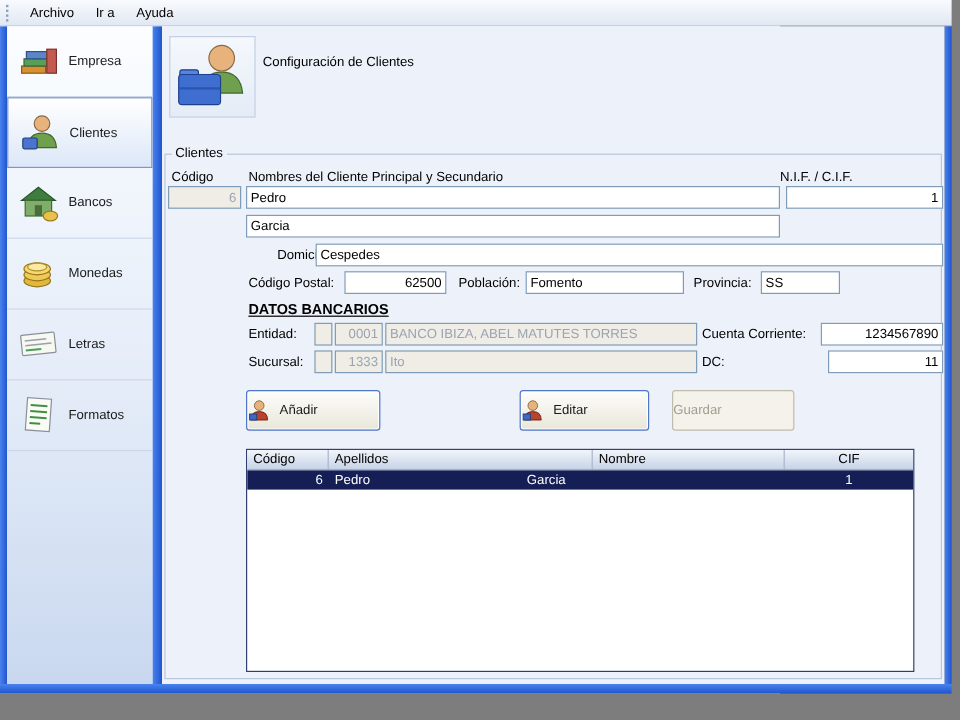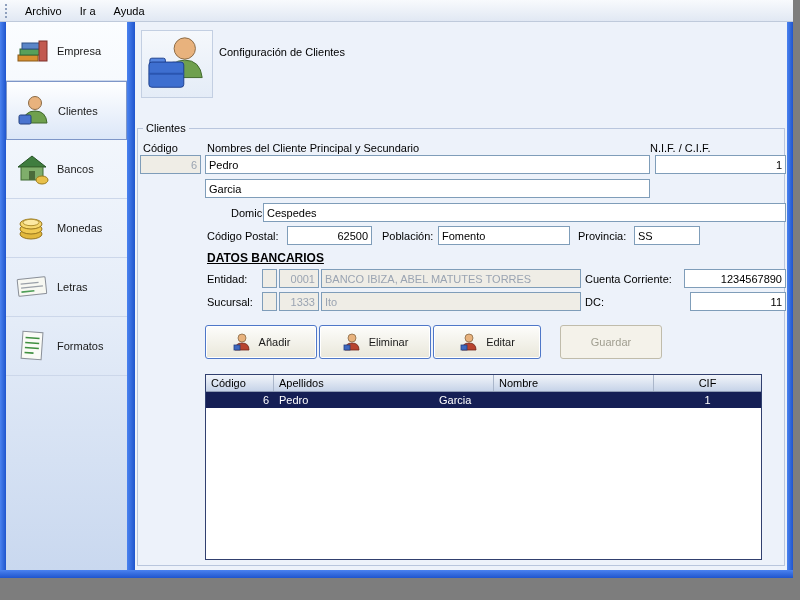--- a/index.html
+++ b/index.html
@@ -47,21 +47,21 @@
   .tfield { position:absolute; height:19px; border:1px solid #7f9db9; background:#fff;
     font-size:11px; padding:1px 3px; color:#000; }
   .tfield.dis { background:#efede6; color:#9aa4b2; }
   .ta-r { text-align:right; }
 
   .section-title { position:absolute; font-size:12px; font-weight:bold; color:#000;
     text-decoration:underline; }
 
   .btn { position:absolute; top:303px; height:34px; border:1px solid #4e77c8; border-radius:3px;
     background:linear-gradient(#fdfdfb,#e9e7da); box-shadow:inset 0 0 0 1px #ffffff;
-    display:flex; align-items:center; justify-content:center; gap:7px;
+    display:flex; align-items:center; gap:7px;
     font-size:11px; color:#1a1a1a; cursor:pointer; }
   .btn.dis { border:1px solid #c0bcab; background:#f4f2ea; color:#a09e90;
     box-shadow:none; cursor:default; }
   .btn-icon { width:20px; height:20px; }
 
   .grid { position:absolute; left:70px; top:352px; width:557px; height:186px;
     background:#fff; border:1px solid #31406f; overflow:hidden; }
   .grid-header { display:flex; height:17px;
     background:linear-gradient(#f2f5fa,#c6d3e8); border-bottom:1px solid #8f9cb5; }
   .gh { font-size:11px; line-height:16px; padding:0 5px; border-right:1px solid #aab6ca;
@@ -220,30 +220,20 @@
     <button class="btn" style="left:70px; width:112px;">
       <span class="btn-icon">
         <svg viewBox="0 0 20 20" width="20" height="20">
           <circle cx="10" cy="6" r="4" fill="#e8b27d" stroke="#8a6a45" stroke-width="0.8"></circle>
           <path d="M3 18 q0 -7 7 -7 q7 0 7 7 z" fill="#b8432f" stroke="#6f2318" stroke-width="0.8"></path>
           <rect x="2" y="13" width="6" height="5" fill="#3f68c0" stroke="#24407e" stroke-width="0.8"></rect>
         </svg>
       </span>
       <span>Añadir</span>
     </button>
-    <button class="btn" style="left:184px; width:112px;">
-      <span class="btn-icon">
-        <svg viewBox="0 0 20 20" width="20" height="20">
-          <circle cx="10" cy="6" r="4" fill="#e8b27d" stroke="#8a6a45" stroke-width="0.8"></circle>
-          <path d="M3 18 q0 -7 7 -7 q7 0 7 7 z" fill="#b8432f" stroke="#6f2318" stroke-width="0.8"></path>
-          <rect x="2" y="13" width="6" height="5" fill="#3f68c0" stroke="#24407e" stroke-width="0.8"></rect>
-        </svg>
-      </span>
-      <span>Eliminar</span>
-    </button>
     <button class="btn" style="left:298px; width:108px;">
       <span class="btn-icon">
         <svg viewBox="0 0 20 20" width="20" height="20">
           <circle cx="10" cy="6" r="4" fill="#e8b27d" stroke="#8a6a45" stroke-width="0.8"></circle>
           <path d="M3 18 q0 -7 7 -7 q7 0 7 7 z" fill="#b8432f" stroke="#6f2318" stroke-width="0.8"></path>
           <rect x="2" y="13" width="6" height="5" fill="#3f68c0" stroke="#24407e" stroke-width="0.8"></rect>
         </svg>
       </span>
       <span>Editar</span>
     </button>

